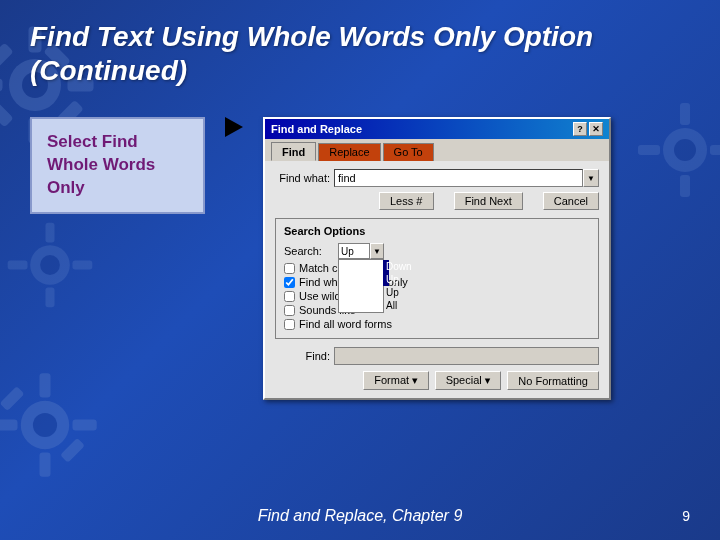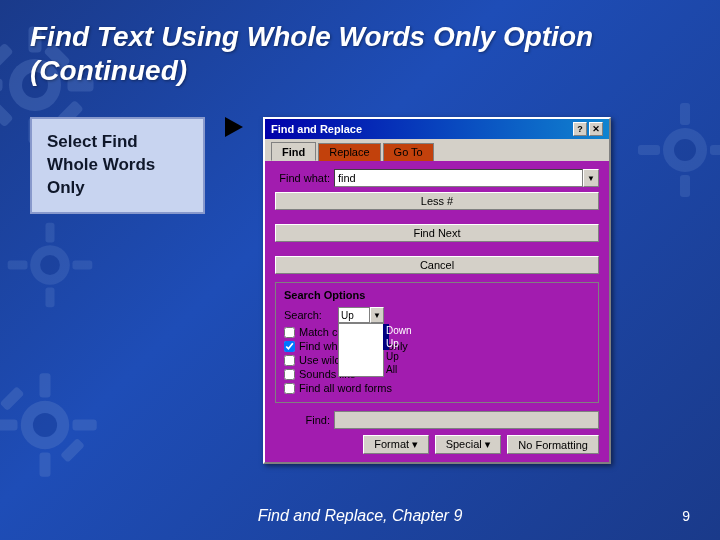--- a/index.html
+++ b/index.html
@@ -56,21 +56,21 @@
       width: 175px;
       min-height: 90px;
       flex-shrink: 0;
       display: flex;
       align-items: flex-start;
     }
 
     .label-box-text {
       font-size: 17px;
       font-weight: bold;
-      color: #0f172a;
+      color: #701a75;
       line-height: 1.35;
     }
 
     
     .arrow-container {
       display: flex;
       align-items: flex-end;
       padding-bottom: 30px;
       flex-shrink: 0;
     }
@@ -154,21 +154,21 @@
       background: #d4d0c8;
       border-bottom: 1px solid #d4d0c8;
       font-weight: bold;
       margin-top: -1px;
       padding-top: 3px;
     }
 
     
     .dialog-body {
       padding: 8px 10px;
-      background: #a21caf;
+      background: #e5e5e5;
     }
 
     .field-row {
       display: flex;
       align-items: center;
       margin-bottom: 5px;
       gap: 4px;
     }
 
     .field-label {
@@ -235,23 +235,22 @@
 
     .options-text {
       font-size: 11px;
       color: #000;
     }
 
     
     .buttons-row {
       display: flex;
       justify-content: flex-end;
-      gap: 14px;
+      gap: 20px;
       margin-bottom: 8px;
-      flex-direction: column;
     }
 
     .dialog-btn {
       padding: 2px 10px;
       background: #d4d0c8;
       border: 1px solid #ffffff;
       border-right-color: #808080;
       border-bottom-color: #808080;
       font-size: 11px;
       cursor: pointer;

